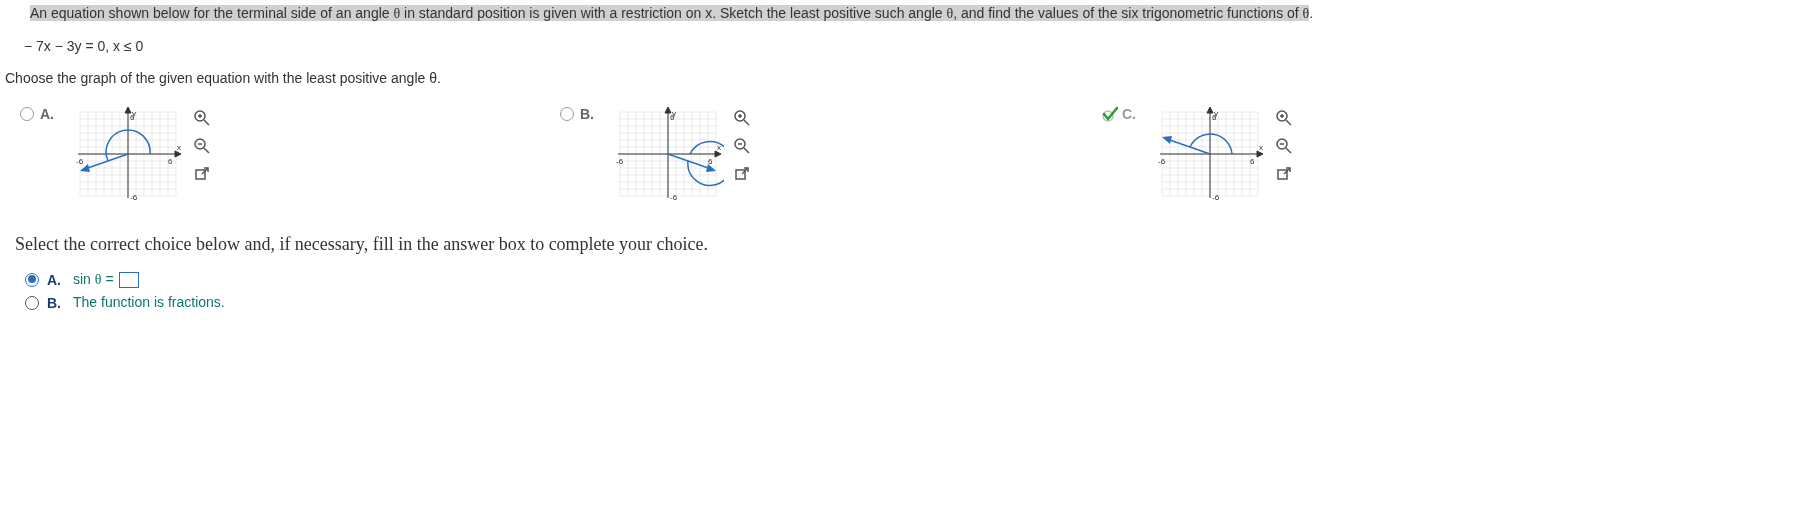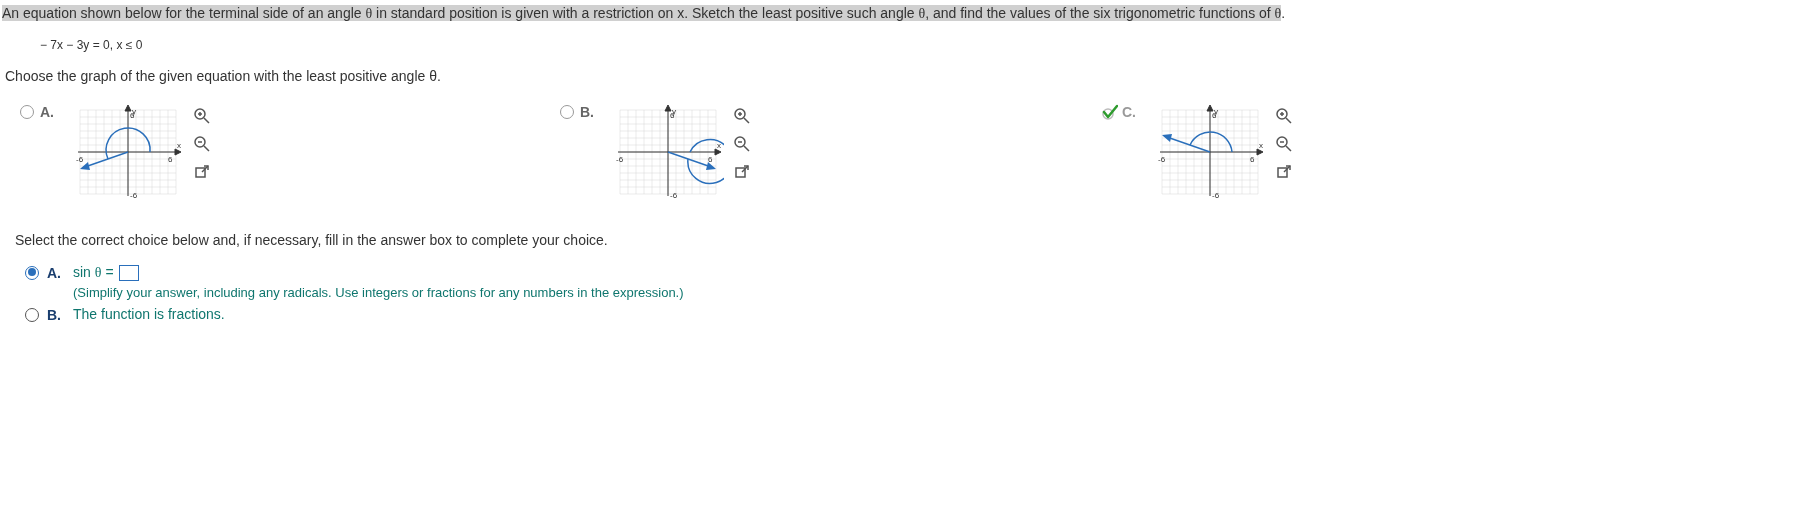--- a/index.html
+++ b/index.html
@@ -12,24 +12,25 @@
     width: 1820px;
   }
   .highlight {
     background: #d0d0d0;
     display: inline;
   }
   .problem-statement {
     padding: 4px 2px 6px 2px;
     font-size: 14px;
     line-height: 1.4;
+    margin-left: 28px;
   }
   .equation-line {
-    padding: 8px 0 8px 40px;
-    font-size: 12px;
+    padding: 8px 0 8px 24px;
+    font-size: 14px;
   }
   .instruction {
     padding: 8px 0 8px 5px;
     font-size: 14px;
   }
   .choices-row {
     display: flex;
     flex-direction: row;
     padding: 10px 0 10px 20px;
     gap: 0;
@@ -92,21 +93,22 @@
   .icon-btn {
     width: 20px;
     height: 20px;
     display: flex;
     align-items: center;
     justify-content: center;
     cursor: pointer;
   }
   .fill-instruction {
     padding: 20px 0 10px 15px;
-    font-size: 14px;
+    font-size: 18px;
+    font-family: Liberation Serif, serif;
   }
   .answer-choices {
     padding: 6px 0 0 25px;
   }
   .answer-choice {
     display: flex;
     align-items: flex-start;
     gap: 8px;
     margin-bottom: 6px;
   }
@@ -421,21 +423,20 @@
 </div>
 
 <div class="fill-instruction">Select the correct choice below and, if necessary, fill in the answer box to complete your choice.</div>
 
 <div class="answer-choices">
   <div class="answer-choice">
     <span class="answer-radio selected"></span>
     <span class="answer-label">A.</span>
     <div class="answer-body">
       <span>sin </span><span class="theta">θ</span><span> = </span><span class="input-box"></span>
-      <div class="simplify">(Simplify your answer, including any radicals. Use integers or fractions for any numbers in the expression.)</div>
     </div>
   </div>
   <div class="answer-choice">
     <span class="answer-radio"></span>
     <span class="answer-label">B.</span>
     <div class="answer-body">The function is fractions.</div>
   </div>
 </div>
 
 </body></html>

